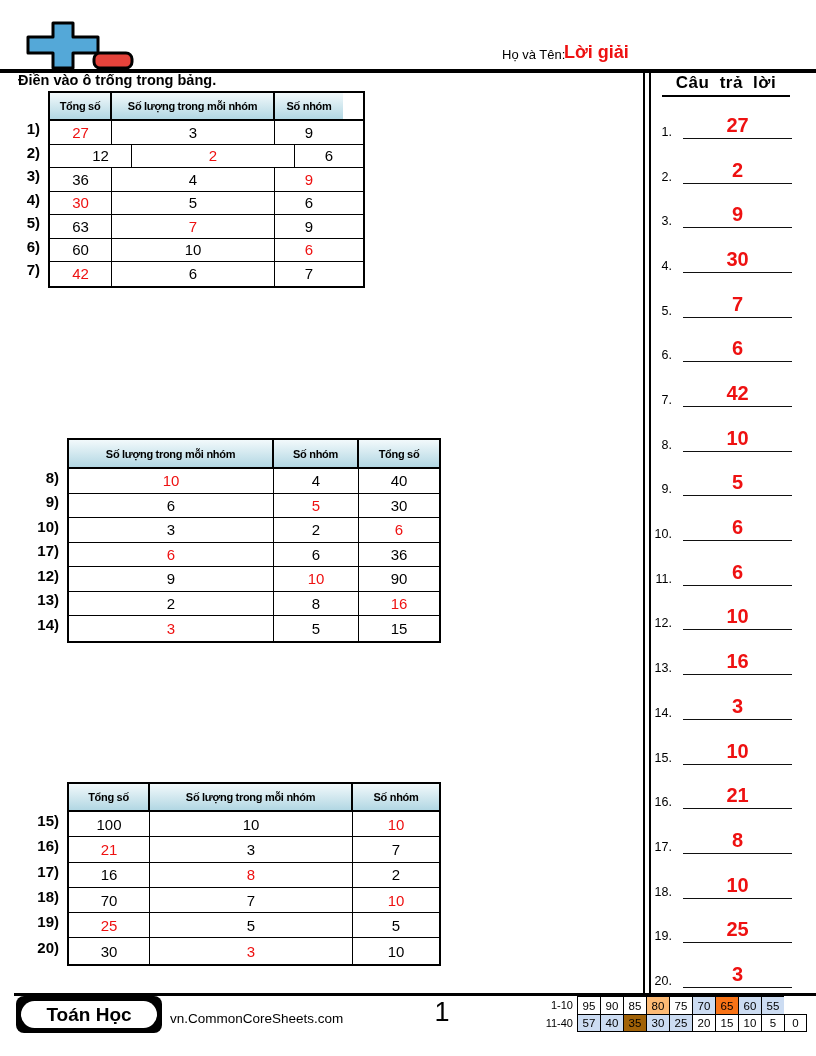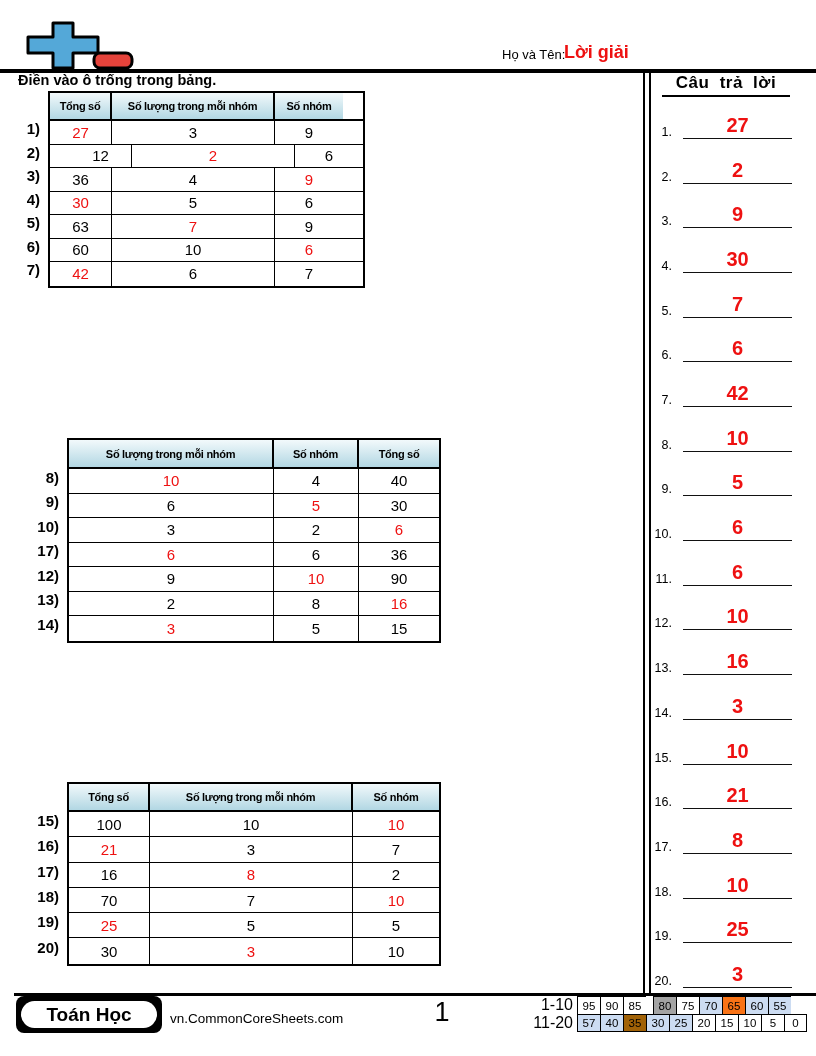--- a/index.html
+++ b/index.html
@@ -48,21 +48,21 @@
   #badge { position:absolute; left:16px; top:996px; width:146px; height:37px;
            background:#000; border-radius:8px; }
   #badge-pill { position:absolute; left:5px; top:5px; right:5px; bottom:5px;
                 background:#fff; border-radius:14px; display:flex; align-items:center; justify-content:center; }
   #badge-text { font-size:19px; font-weight:bold; white-space:nowrap; }
   #site { position:absolute; left:170px; top:1011px; font-size:13.5px; white-space:nowrap; }
   #page-num { position:absolute; left:420px; top:997px; width:44px; text-align:center; font-size:27px; }
   #score-grid { position:absolute; left:533px; top:996px; display:flex; flex-direction:column; }
   .score-row { display:flex; }
   .score-label { width:44px; display:flex; align-items:center; justify-content:flex-end;
-                 padding-right:4px; font-size:16px; height:18px; }
+                 padding-right:4px; font-size:11px; height:18px; }
   .score-cell { width:23px; height:18px; display:flex; align-items:center; justify-content:center;
                 font-size:11.5px; border-top:1px solid #000; border-left:1px solid #000; }
   .score-cell:last-child { border-right:1px solid #000; }
   .score-row:last-child .score-cell { border-bottom:1px solid #000; }
 </style>
 </head>
 <body>
 
 <div id="page">
 
@@ -298,30 +298,30 @@
     </div>
   </div>
   <div id="site">vn.CommonCoreSheets.com</div>
   <div id="page-num">1</div>
   <div id="score-grid">
       <div class="score-row">
         <div class="score-label">1-10</div>
         <div class="score-cell" style="background: rgb(255, 255, 255);">95</div>
         <div class="score-cell" style="background: rgb(255, 255, 255);">90</div>
         <div class="score-cell" style="background: rgb(255, 255, 255);">85</div>
-        <div class="score-cell" style="background: #a3a3a3; margin-left: 7px;">80</div>
+        <div class="score-cell" style="background: #fdba74;">80</div>
         <div class="score-cell" style="background: rgb(255, 255, 255);">75</div>
         <div class="score-cell" style="background: rgb(204, 220, 242);">70</div>
         <div class="score-cell" style="background: #f97316;">65</div>
         <div class="score-cell" style="background: rgb(204, 220, 242);">60</div>
         <div class="score-cell" style="background: rgb(204, 220, 242);">55</div>
         <div class="score-cell" style="background: rgb(204, 220, 242); margin-left: 32px;">50</div>
       </div>
       <div class="score-row">
-        <div class="score-label">11-20</div>
+        <div class="score-label">11-40</div>
         <div class="score-cell" style="background: rgb(204, 220, 242);">57</div>
         <div class="score-cell" style="background: rgb(204, 220, 242);">40</div>
         <div class="score-cell" style="background: #a16207;">35</div>
         <div class="score-cell" style="background: rgb(204, 220, 242);">30</div>
         <div class="score-cell" style="background: rgb(204, 220, 242);">25</div>
         <div class="score-cell" style="background: rgb(255, 255, 255);">20</div>
         <div class="score-cell" style="background: rgb(255, 255, 255);">15</div>
         <div class="score-cell" style="background: rgb(255, 255, 255);">10</div>
         <div class="score-cell" style="background: rgb(255, 255, 255);">5</div>
         <div class="score-cell" style="background: rgb(255, 255, 255);">0</div>

